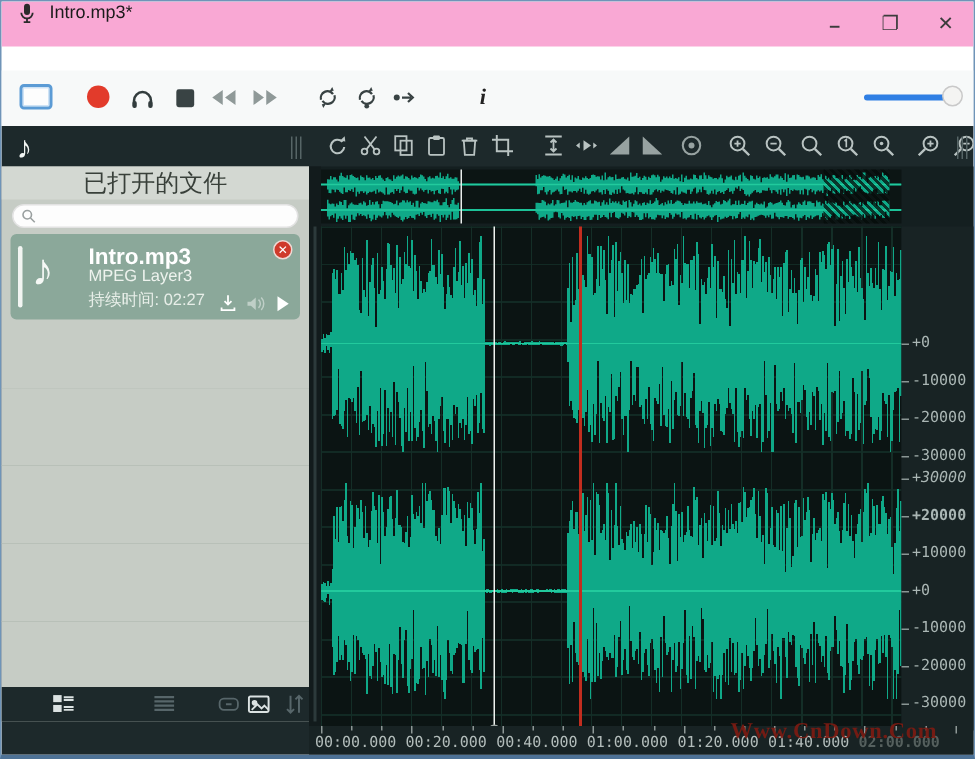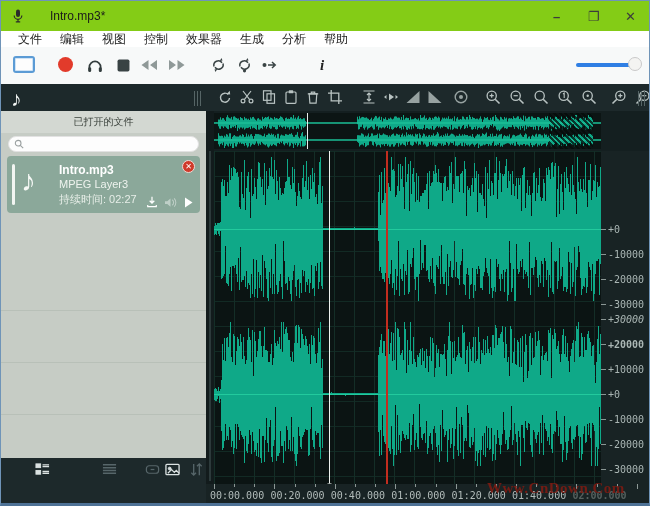--- a/index.html
+++ b/index.html
@@ -1,20 +1,20 @@
 <!DOCTYPE html>
 <html><head>
 <meta charset="utf-8">
 <style>
   html,body{margin:0;padding:0;background:#e8e8e8;font-family:"Liberation Sans","DejaVu Sans",sans-serif;}
   *{box-sizing:border-box;}
   .window{position:relative;width:650px;height:506px;background:#ffffff;overflow:hidden;
     border:1px solid #6f94b8;border-bottom:3px solid #4e7296;}
   
-  .titlebar{position:absolute;left:0;top:0;width:100%;height:30px;background:#84cc16;display:flex;align-items:center;gap:17px;}
+  .titlebar{position:absolute;left:0;top:0;width:100%;height:30px;background:#f9a8d4;display:flex;}
   .app-icon{margin-left:9px;width:16px;height:16px;}
   .title-text{margin-left:7px;font-size:12px;color:#1b1b1b;}
   .win-controls{position:absolute;right:0;top:0;height:30px;display:flex;}
   .win-btn{width:37px;height:30px;display:flex;align-items:center;justify-content:center;color:#3c3c3c;font-size:13px;}
   
   .menubar{position:absolute;left:0;top:30px;width:100%;height:16px;background:#ffffff;display:flex;align-items:center;padding-left:8px;}
   .menu-item{font-size:12px;color:#222;padding:0 9px;cursor:default;}
   
   .transport{position:absolute;left:0;top:46px;width:100%;height:37px;background:#f7f9f9;}
   .sel-tool{position:absolute;left:12px;top:9px;width:22px;height:17px;background:#fdfdfd;border:2px solid #5b9bd5;border-radius:3px;box-shadow:inset 0 0 0 1px #cfe3f5;}
@@ -34,26 +34,26 @@
   
   .edit-row{position:absolute;left:0;top:2px;width:100%;height:26px;}
   .note-tile{position:absolute;left:10px;top:0px;color:#f2f5f3;font-size:21px;line-height:26px;}
   .grip{position:absolute;top:5px;width:10px;height:15px;display:flex;gap:2px;}
   .grip i{width:1px;height:100%;background:#566566;}
   .edit-icons{position:absolute;left:216px;top:3px;display:flex;align-items:center;}
   .eicon{width:16px;height:16px;margin-right:6px;display:flex;align-items:center;justify-content:center;}
   .eicon svg{display:block;}
   
   .sidebar{position:absolute;left:0;top:27px;width:205px;height:370px;background:#c6ccc5;}
-  .sb-header{height:22px;background:#d3d8d2;display:flex;align-items:center;justify-content:center;font-size:10px;color:#39403a;}
+  .sb-header{height:22px;background:#d3d8d2;display:flex;align-items:center;justify-content:center;font-size:16px;color:#39403a;}
   .sb-search{margin:3px 7px 4px 7px;height:16px;background:#fdfdfd;border:1px solid #e2e2e2;border-radius:8px;display:flex;align-items:center;padding-left:5px;}
   .file-card{position:relative;margin:2px 6px;height:57px;background:#8ba89a;border-radius:4px;color:#fff;}
   .card-bar{position:absolute;left:5px;top:8px;width:3px;height:41px;background:#f2f5f2;border-radius:2px;}
   .card-note{position:absolute;left:14px;top:8px;font-size:30px;color:#f5f8f5;}
-  .card-title{position:absolute;left:52px;top:7px;font-size:12px;font-weight:bold;color:#ffffff;}
+  .card-title{position:absolute;left:52px;top:7px;font-size:15px;font-weight:bold;color:#ffffff;}
   .card-sub{position:absolute;left:52px;top:22px;font-size:11px;color:#eef3ee;}
   .card-dur{position:absolute;left:52px;top:36px;font-size:11px;color:#e7eee8;}
   .card-close{position:absolute;right:5px;top:4px;width:13px;height:13px;border-radius:50%;background:#cf3a2b;border:1px solid #f0d9d4;color:#fff;font-size:8px;line-height:11px;text-align:center;}
   .card-ico{position:absolute;bottom:4px;display:flex;align-items:center;justify-content:center;width:16px;height:14px;}
   .sb-list{position:absolute;left:0;top:148px;width:100%;height:200px;
     background:repeating-linear-gradient(180deg,transparent 0 51px,#b8c0b8 51px 52px);}
   .sb-footer{position:absolute;left:0;bottom:0;width:100%;height:23px;background:#1d292b;}
   .fico{position:absolute;top:4px;width:16px;height:15px;display:flex;align-items:center;justify-content:center;}
   
   .wavepanel{position:absolute;left:205px;top:27px;width:445px;height:376px;background:#141f20;}
@@ -97,30 +97,20 @@
       <path d="M8 11.3v2.2M5.8 13.8h4.4" stroke="#2b2b2b" stroke-width="1.2"></path>
     </svg>
     <span class="title-text">Intro.mp3*</span>
     <div class="win-controls" id="win-controls">
         <div class="win-btn" style="font-weight: bold;">–</div>
         <div class="win-btn">❐</div>
         <div class="win-btn">✕</div>
       </div>
   </div>
 
-  <div class="menubar" id="menubar">
-      <span class="menu-item">文件</span>
-      <span class="menu-item">编辑</span>
-      <span class="menu-item">视图</span>
-      <span class="menu-item">控制</span>
-      <span class="menu-item">效果器</span>
-      <span class="menu-item">生成</span>
-      <span class="menu-item">分析</span>
-      <span class="menu-item">帮助</span>
-    </div>
 
   <div class="transport">
     <div class="sel-tool"></div>
     <div class="rec-btn"></div>
     <div class="tbtn" style="left:84px">
       <svg width="18" height="18" viewBox="0 0 16 16">
           <path d="M3 13v-3.2a5 5 0 0 1 10 0V13" fill="none" stroke="#323c3d" stroke-width="1.5"></path>
           <rect x="2" y="10" width="2.6" height="4.2" rx="1.2" fill="#323c3d"></rect>
           <rect x="11.4" y="10" width="2.6" height="4.2" rx="1.2" fill="#323c3d"></rect>
         </svg>

